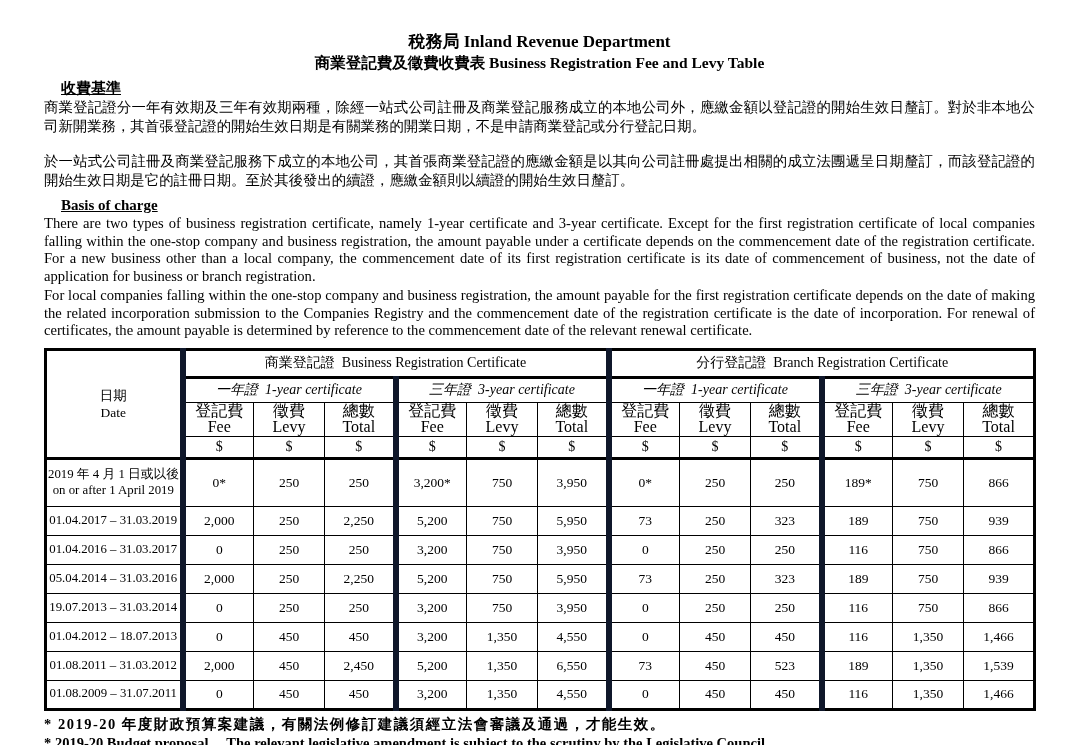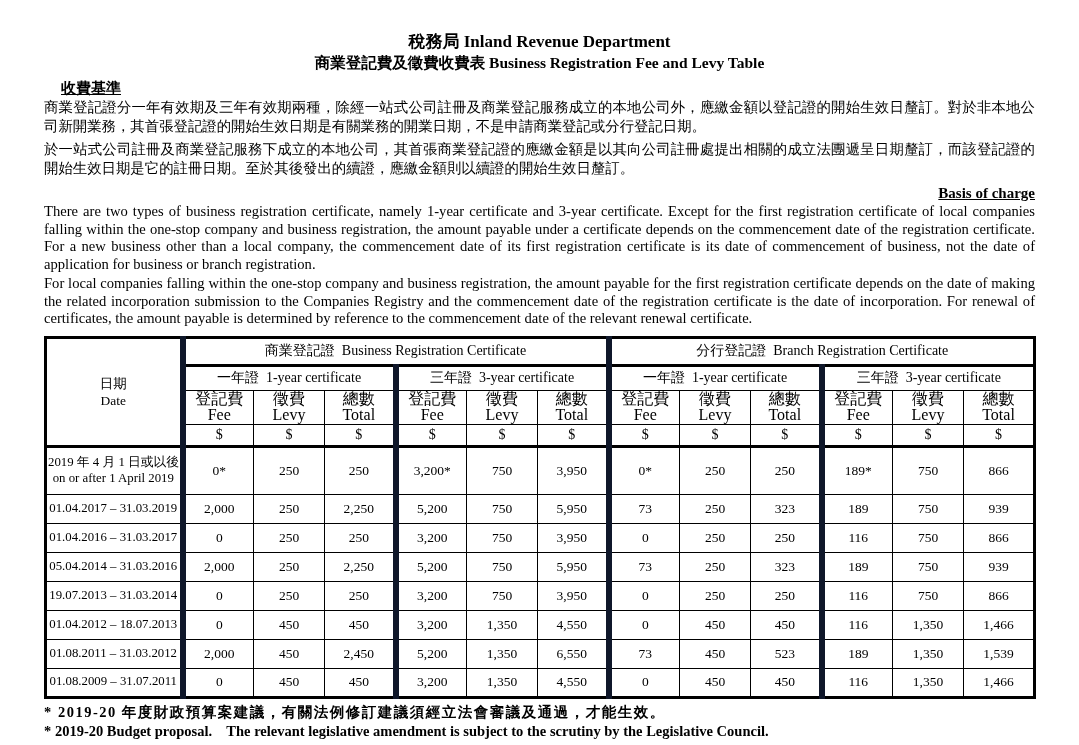--- a/index.html
+++ b/index.html
@@ -19,26 +19,26 @@
     text-align: center; font-weight: bold;
     font-size: 15.5px; line-height: 20px;
     margin-bottom: 6px;
   }
   .sec-heading {
     font-size: 15px; font-weight: bold;
     text-decoration: underline;
     line-height: 19px;
     padding-left: 17px;
   }
-  .sec-heading.en { margin-top: 6px; text-align: right; }
+  .sec-heading.en { margin-top: 6px; }
   p.zh-para {
     font-size: 14.4px; line-height: 19px;
     text-align: justify;
   }
-  p.zh-para + p.zh-para { margin-top: 4px; }
+  p.zh-para + p.zh-para { margin-top: 16px; }
   p.en-para {
     font-size: 14.6px; line-height: 17.5px;
     text-align: justify;
   }
   p.en-para + p.en-para { margin-top: 2px; }
 
   table.fee-table {
     width: 992px;
     margin-top: 8px;
     border-collapse: collapse;
@@ -49,21 +49,21 @@
   .fee-table th, .fee-table td {
     border: 1.5px solid #000;
     vertical-align: middle;
     font-weight: normal;
     padding: 0 1px;
   }
   .fee-table .thick-r { border-right: 6px solid #0f172a; }
   .fee-table thead tr:first-child th { border-bottom: 3px solid #000; }
   .fee-table thead tr:nth-child(4) th { border-bottom: 3px solid #000; }
   .fee-table thead tr:nth-child(1) { height: 28px; }
-  .fee-table thead tr:nth-child(2) { height: 25px; }
+  .fee-table thead tr:nth-child(2) { height: 25px; font-style: italic; }
   .fee-table thead tr:nth-child(3) { height: 34px; }
   .fee-table thead tr:nth-child(4) { height: 22px; }
   .fee-table tbody tr { height: 29px; }
   .fee-table tbody tr:first-child { height: 48px; }
   .group-th, .sub-th { font-size: 14px; white-space: pre; }
   .col-th { font-size: 16px; line-height: 16px; }
   .cur-th { font-size: 14px; }
   .date-th { font-size: 13.5px; line-height: 17px; }
   .date-cell {
     font-size: 12.8px; font-weight: bold;

